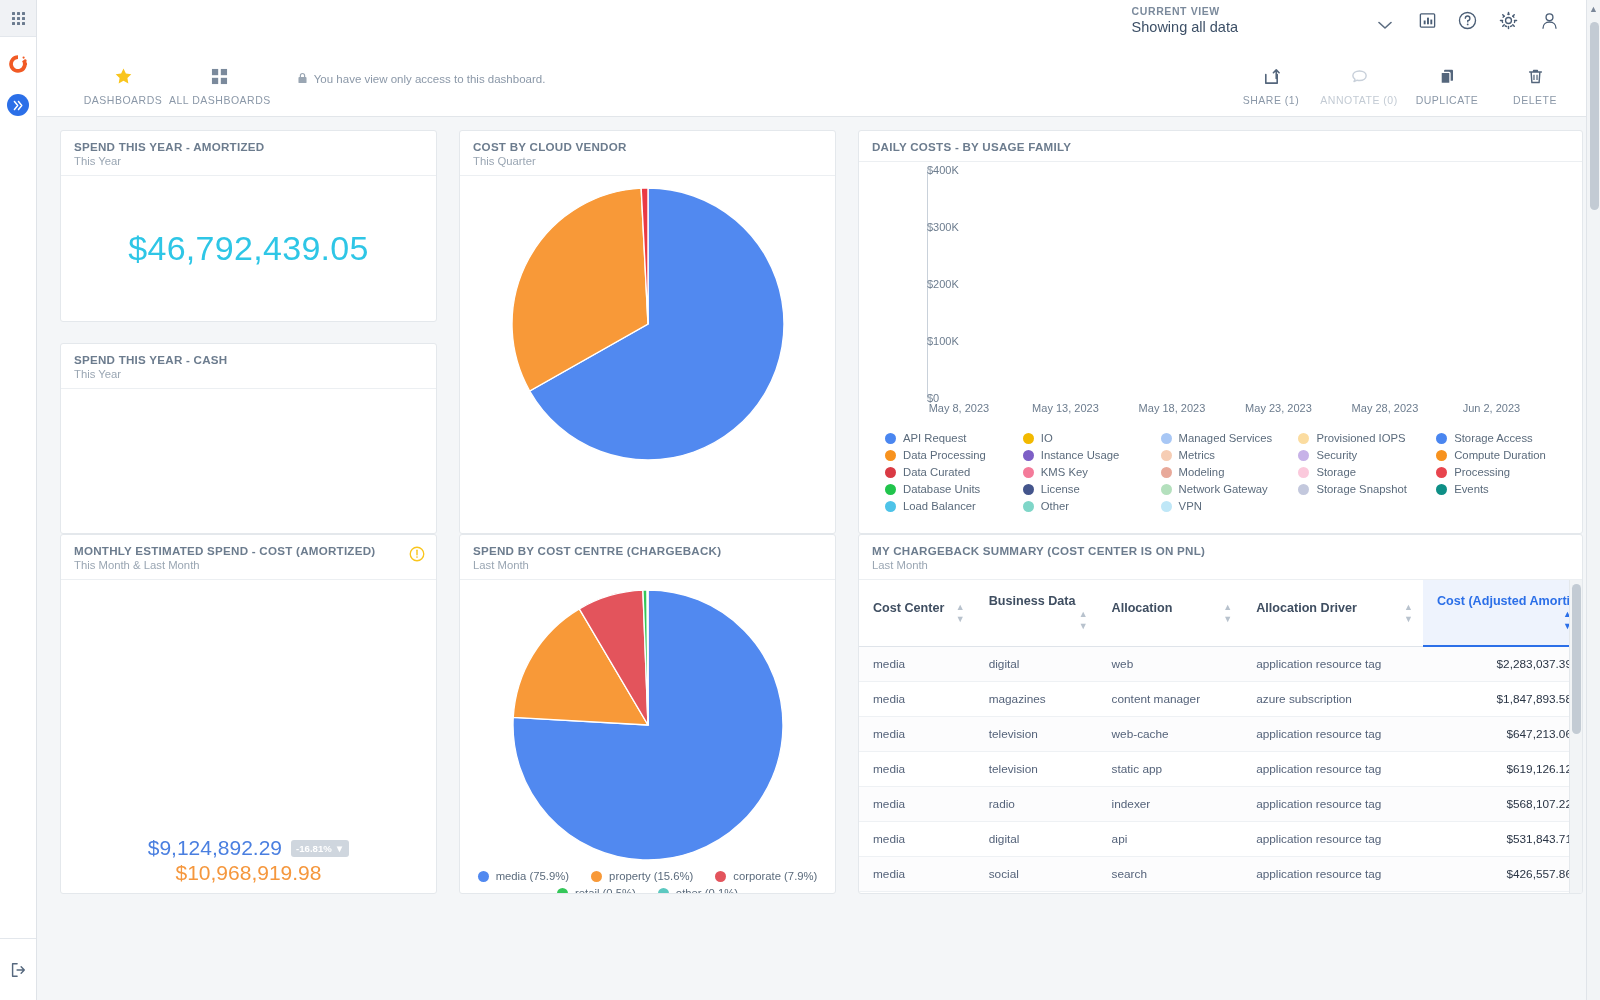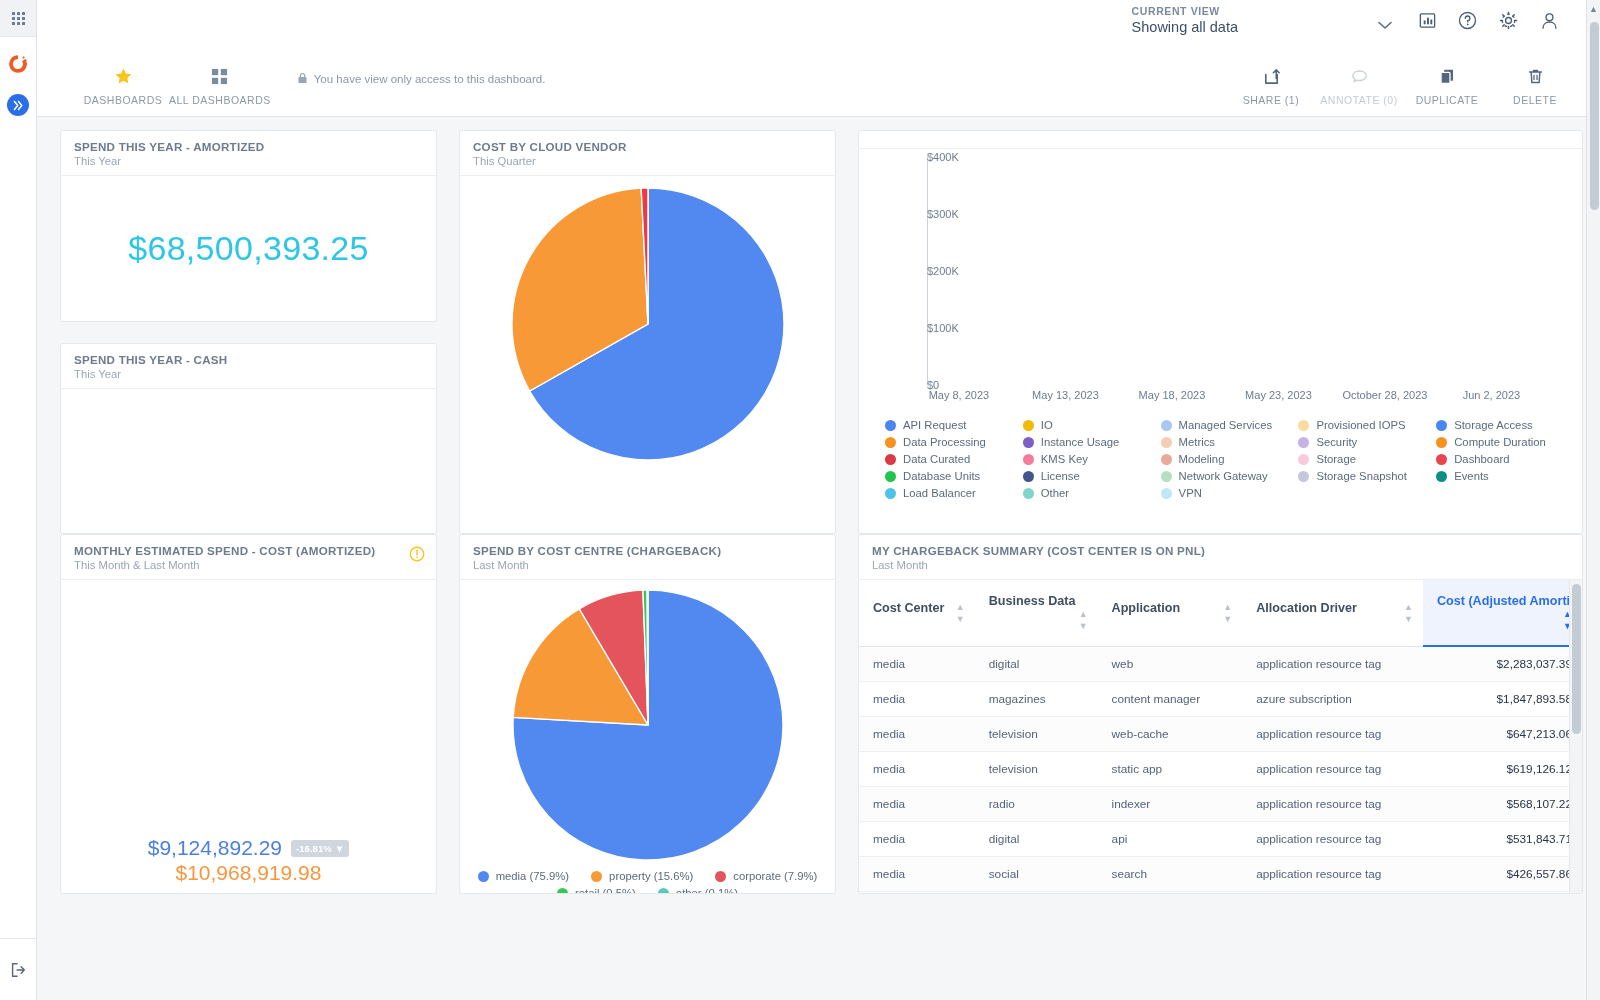--- a/index.html
+++ b/index.html
@@ -297,21 +297,21 @@
 
     <div class="board">
 
       <div class="kpi-col">
         <div class="card kpi">
           <div class="card-hd">
             <div class="card-title">SPEND THIS YEAR - AMORTIZED</div>
             <div class="card-sub">This Year</div>
           </div>
           <div class="card-body">
-            <div class="kpi-val">$68,500,393.25</div>
+            <div class="kpi-val">$46,792,439.05</div>
           </div>
         </div>
         <div class="card kpi">
           <div class="card-hd">
             <div class="card-title">SPEND THIS YEAR - CASH</div>
             <div class="card-sub">This Year</div>
           </div>
         </div>
       </div>
 
@@ -326,20 +326,21 @@
                   <path d="M136,136 L136,0 A136,136 0 1 1 17.655009364944505,203.01091845056766 Z" fill="#5189f0" stroke="#ffffff" stroke-width="1.4"></path>
                   <path d="M136,136 L17.655009364944505,203.01091845056766 A136,136 0 0 1 129.16677272755126,0.17177390158161643 Z" fill="#f89938" stroke="#ffffff" stroke-width="1.4"></path>
                   <path d="M136,136 L129.16677272755126,0.17177390158161643 A136,136 0 0 1 135.99999999999997,0 Z" fill="#ea3a44" stroke="#ffffff" stroke-width="1.4"></path>
                 </svg></div>
           </div>
         </div>
       </div>
 
       <div class="card chart-card">
         <div class="card-hd">
+          <div class="card-title">DAILY COSTS - BY USAGE FAMILY</div>
         </div>
         <div class="card-body">
           <div class="chart-area">
             <div class="plot" id="plot">
               <div class="bars" id="bars">
                   <div class="bar">
                     <div class="seg" style="height: 3.25%; background: rgb(232, 69, 78);"></div>
                     <div class="seg" style="height: 1%; background: rgb(127, 214, 200);"></div>
                     <div class="seg" style="height: 0.5%; background: rgb(14, 143, 134);"></div>
                     <div class="seg" style="height: 26.25%; background: rgb(125, 95, 198);"></div>
@@ -830,21 +831,21 @@
                 <div class="y-lab" style="left: 58px; top: 57px;">$300K</div>
                 <div class="y-tick" style="left: 58px; top: 57px;"></div>
                 <div class="y-lab" style="left: 58px; top: 0px;">$400K</div>
                 <div class="y-tick" style="left: 58px; top: 0px;"></div>
               </div>
             <div class="x-axis" id="xaxis">
                 <div class="x-lab" style="left: 5%;">May 8, 2023</div>
                 <div class="x-lab" style="left: 21.6667%;">May 13, 2023</div>
                 <div class="x-lab" style="left: 38.3333%;">May 18, 2023</div>
                 <div class="x-lab" style="left: 55%;">May 23, 2023</div>
-                <div class="x-lab" style="left: 71.6667%;">October 28, 2023</div>
+                <div class="x-lab" style="left: 71.6667%;">May 28, 2023</div>
                 <div class="x-lab" style="left: 88.3333%;">Jun 2, 2023</div>
               </div>
           </div>
           <div class="chart-legend" id="legend-daily">
               <div class="lg">
                 <span class="dot" style="background: rgb(74, 134, 240);"></span>
                 <span>API Request</span>
               </div>
               <div class="lg">
                 <span class="dot" style="background: rgb(242, 185, 0);"></span>
@@ -893,21 +894,21 @@
               <div class="lg">
                 <span class="dot" style="background: rgb(232, 169, 154);"></span>
                 <span>Modeling</span>
               </div>
               <div class="lg">
                 <span class="dot" style="background: rgb(251, 201, 220);"></span>
                 <span>Storage</span>
               </div>
               <div class="lg">
                 <span class="dot" style="background: rgb(232, 69, 78);"></span>
-                <span>Dashboard</span>
+                <span>Processing</span>
               </div>
               <div class="lg">
                 <span class="dot" style="background: rgb(33, 196, 76);"></span>
                 <span>Database Units</span>
               </div>
               <div class="lg">
                 <span class="dot" style="background: rgb(68, 85, 140);"></span>
                 <span>License</span>
               </div>
               <div class="lg">
@@ -1012,21 +1013,21 @@
             <thead>
               <tr id="thead-row">
                   <th style="width: 16%;"><span>Cost Center</span><span class="sort">
                       <span>▲</span>
                       <span>▼</span>
                     </span></th>
                   <th style="width: 17%;"><span>Business Data</span><span class="sort">
                       <span>▲</span>
                       <span>▼</span>
                     </span></th>
-                  <th style="width: 20%;"><span>Application</span><span class="sort">
+                  <th style="width: 20%;"><span>Allocation</span><span class="sort">
                       <span>▲</span>
                       <span>▼</span>
                     </span></th>
                   <th style="width: 25%;"><span>Allocation Driver</span><span class="sort">
                       <span>▲</span>
                       <span>▼</span>
                     </span></th>
                   <th class="sorted" style="width: 22%;"><span>Cost (Adjusted Amortized)</span><span class="sort">
                       <span>▲</span>
                       <span>▼</span>

